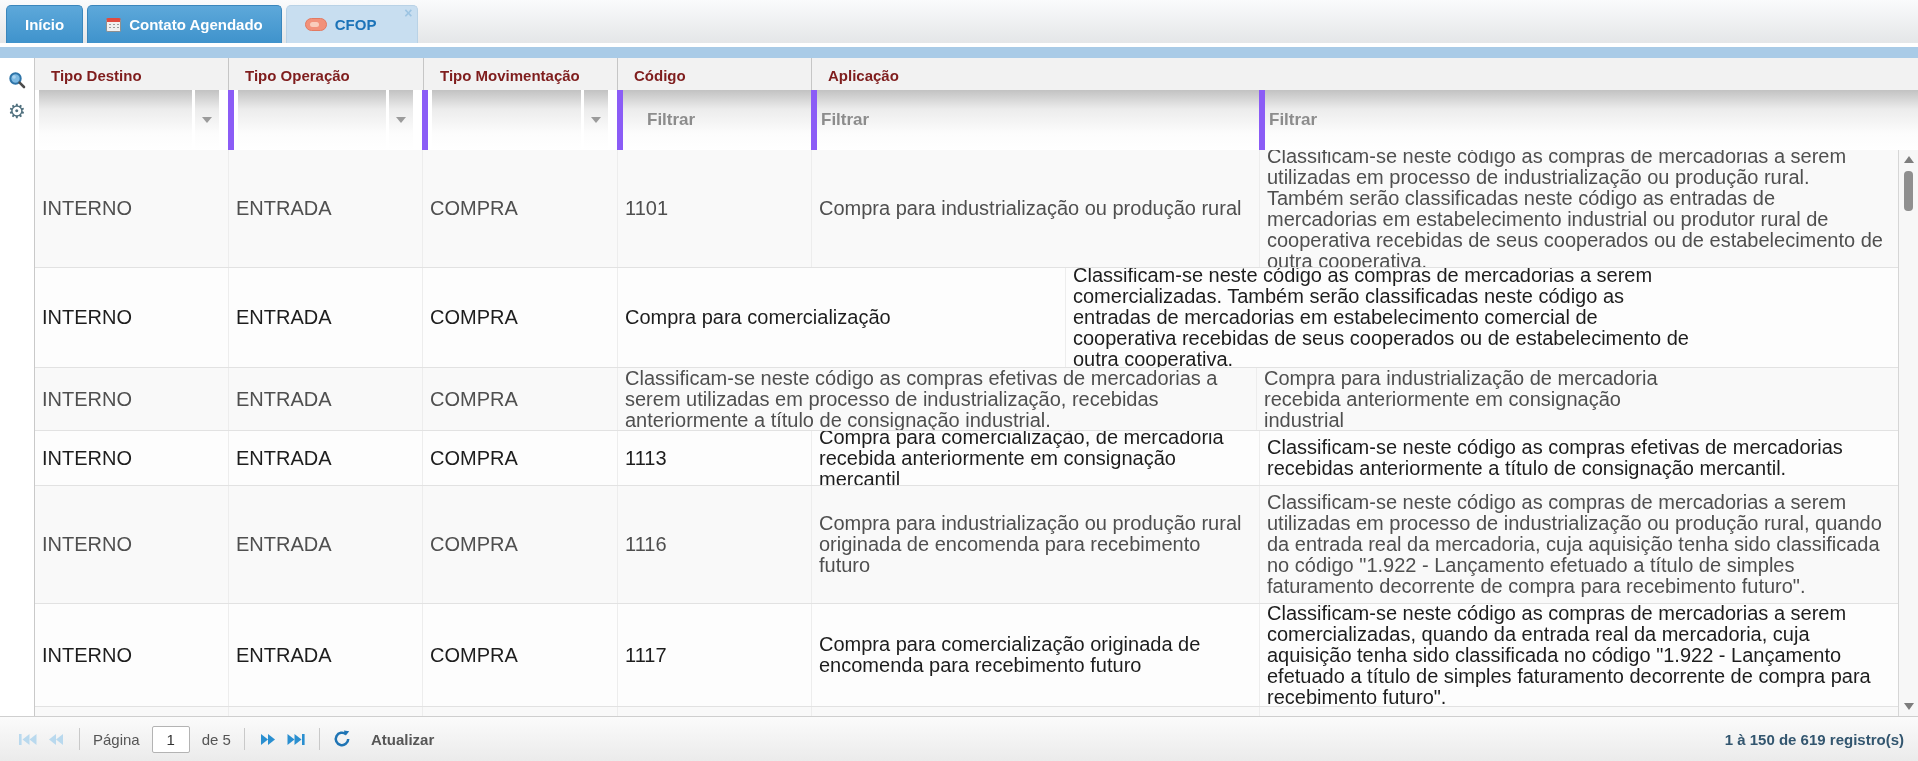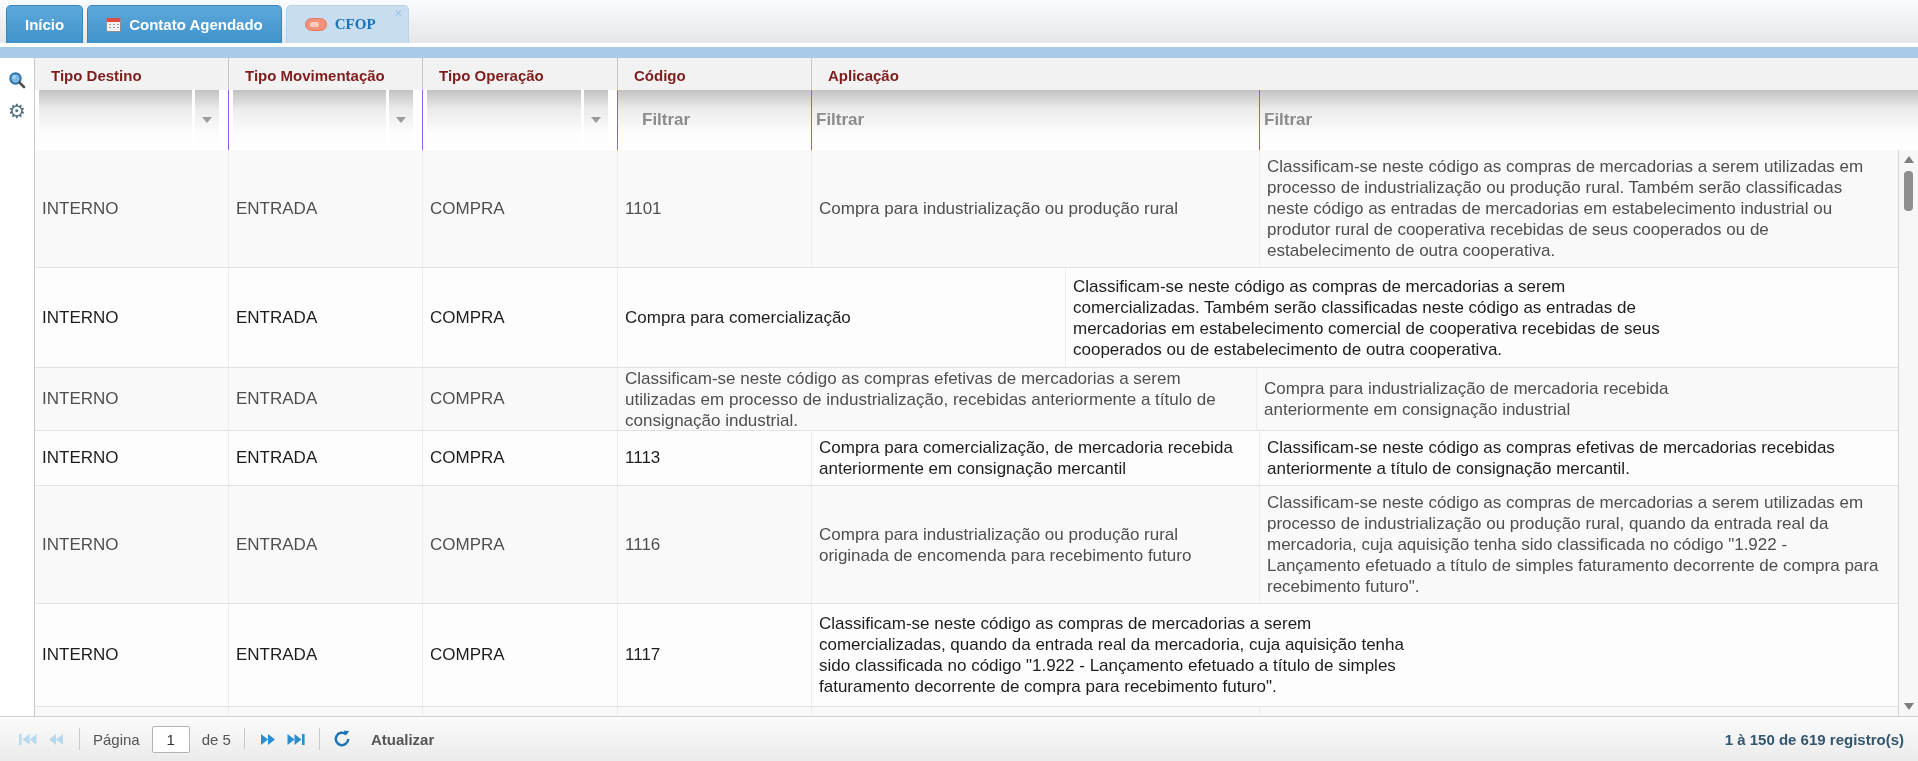--- a/index.html
+++ b/index.html
@@ -19,21 +19,21 @@
     height:38px; display:flex; align-items:center; gap:8px;
     padding:0 18px; border-radius:5px 5px 0 0;
     font-weight:bold; font-size:15px; position:relative; cursor:pointer; white-space:nowrap;
   }
   .tab.inactive {
     background:linear-gradient(#5da8da,#3f93cc);
     border:1px solid #3a86bc; border-bottom:none; color:#ffffff;
   }
   .tab.active {
     background:#c8def0; border:1px solid #b9d2e6; border-bottom:none;
-    color:#1b73b8; padding-right:32px;font-family:Liberation Serif, serif;
+    color:#1b73b8; padding-right:41px;
   }
   .tab-close {
     position:absolute; top:0px; right:5px; font-size:14px; line-height:15px;
     color:#9dc4e2; font-weight:bold;
   }
   .cal {
     width:15px; height:14px; background:#f0f0f0; border:1px solid #8f8f8f;
     border-top:4px solid #df4b40; border-radius:2px; position:relative; flex:none;
   }
   .cal::after {
@@ -67,21 +67,21 @@
 
   .head-labels { height:32px; background:#f2f2f2; display:flex; }
   .head-cell {
     display:flex; align-items:flex-end; padding:0 0 6px 16px;
     font-weight:bold; font-size:15px; color:#7f1d1d;
     border-left:1px solid #c6c6c6; cursor:pointer; white-space:nowrap; overflow:hidden;
   }
   .head-cell:first-child { border-left:none; }
 
   .filter-row { height:60px; background:#ffffff; display:flex; }
-  .filter-cell { position:relative; border-left:1px solid #8b5cf6; }
+  .filter-cell { position:relative; border-left:6px solid #8b5cf6; }
   .filter-cell:first-child { border-left:none; }
   .grad { background:linear-gradient(to bottom,#c2c2c2 0,#ececec 32%,#fcfcfc 72%,#ffffff 100%); }
   .combo { position:absolute; top:0; bottom:0; left:4px; right:9px; display:flex; gap:3px; cursor:pointer; }
   .combo-main { flex:1; }
   .combo-btn { width:24px; position:relative; }
   .combo-btn::after {
     content:""; position:absolute; left:50%; top:50%; transform:translate(-50%,-50%);
     border:5px solid transparent; border-top:6px solid #9b9b9b; border-bottom:none;
   }
   .filter-input {
@@ -89,21 +89,21 @@
     font-family:inherit; font-weight:bold; font-size:17px; color:#555555; padding-left:4px;
   }
   .filter-input.pad { padding-left:24px; }
   .filter-input::placeholder { color:#8c8c8c; opacity:1; font-weight:bold; }
 
   .body { position:absolute; top:92px; left:0; right:0; bottom:0; overflow:hidden; background:#ffffff; }
   .row { display:flex; border-bottom:1px solid #e2e2e2; cursor:pointer; }
   .row.odd  { background:#f9f9f9; color:#4f4f4f; }
   .row.even { background:#fdfdfd; color:#1d1d1d; }
   .cell {
-    display:flex; align-items:center; padding-left:7px; font-size:17px;
+    display:flex; align-items:center; padding-left:7px; font-size:20px;
     border-left:1px solid #ededed; overflow:hidden;
   }
   .cell:first-child { border-left:none; }
   .cell.wrap { line-height:21px; padding:4px 14px 4px 7px; }
   .w0{width:193px;flex:none} .w1{width:194px;flex:none} .w2{width:195px;flex:none}
   .w3{width:194px;flex:none} .w4{width:448px;flex:none} .w5{width:639px;flex:none}
   .w5.fl{width:659px}
 
   
   .vscroll {
@@ -163,22 +163,22 @@
       </svg>
     </div>
     <div class="tool">
         <span class="gear">⚙</span>
       </div>
   </div>
 
   <div class="grid">
     <div class="head-labels">
         <div class="head-cell w0">Tipo Destino</div>
+        <div class="head-cell w2">Tipo Operação</div>
         <div class="head-cell w1">Tipo Movimentação</div>
-        <div class="head-cell w2">Tipo Operação</div>
         <div class="head-cell w3">Código</div>
         <div class="head-cell w5">Aplicação</div>
       </div>
     <div class="filter-row">
         <div class="filter-cell w0">
           <div class="combo">
             <div class="combo-main grad"></div>
             <div class="combo-btn grad"></div>
           </div>
         </div>
@@ -235,20 +235,21 @@
           <div class="cell w2">COMPRA</div>
           <div class="cell w3">1116</div>
           <div class="cell w4 wrap">Compra para industrialização ou produção rural originada de encomenda para recebimento futuro</div>
           <div class="cell w5 wrap">Classificam-se neste código as compras de mercadorias a serem utilizadas em processo de industrialização ou produção rural, quando da entrada real da mercadoria, cuja aquisição tenha sido classificada no código "1.922 - Lançamento efetuado a título de simples faturamento decorrente de compra para recebimento futuro".</div>
         </div>
         <div class="row even" style="height: 103px;">
           <div class="cell w0">INTERNO</div>
           <div class="cell w1">ENTRADA</div>
           <div class="cell w2">COMPRA</div>
           <div class="cell w3">1117</div>
+          <div class="cell w4 wrap">Compra para comercialização originada de encomenda para recebimento futuro</div>
           <div class="cell w5 wrap">Classificam-se neste código as compras de mercadorias a serem comercializadas, quando da entrada real da mercadoria, cuja aquisição tenha sido classificada no código "1.922 - Lançamento efetuado a título de simples faturamento decorrente de compra para recebimento futuro".</div>
         </div>
         <div class="row odd" style="height: 90px;">
           <div class="cell w0"></div>
           <div class="cell w1"></div>
           <div class="cell w2"></div>
           <div class="cell w3"></div>
           <div class="cell w4 wrap"></div>
           <div class="cell w5 wrap">Classificam-se neste código as compras de mercadorias já comercializadas, que, sem</div>
         </div>

